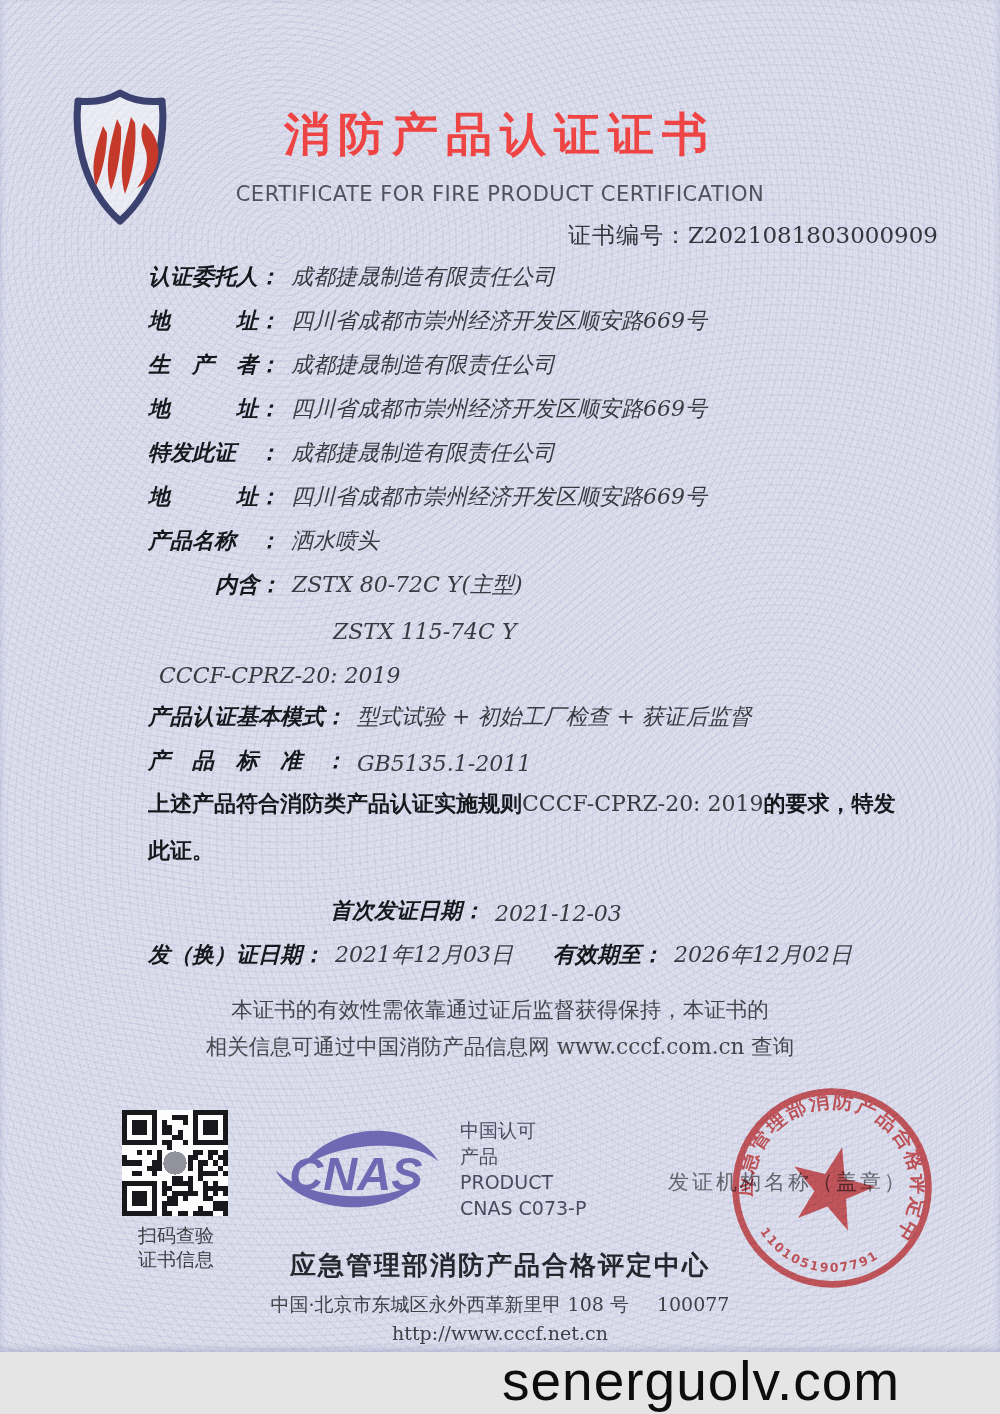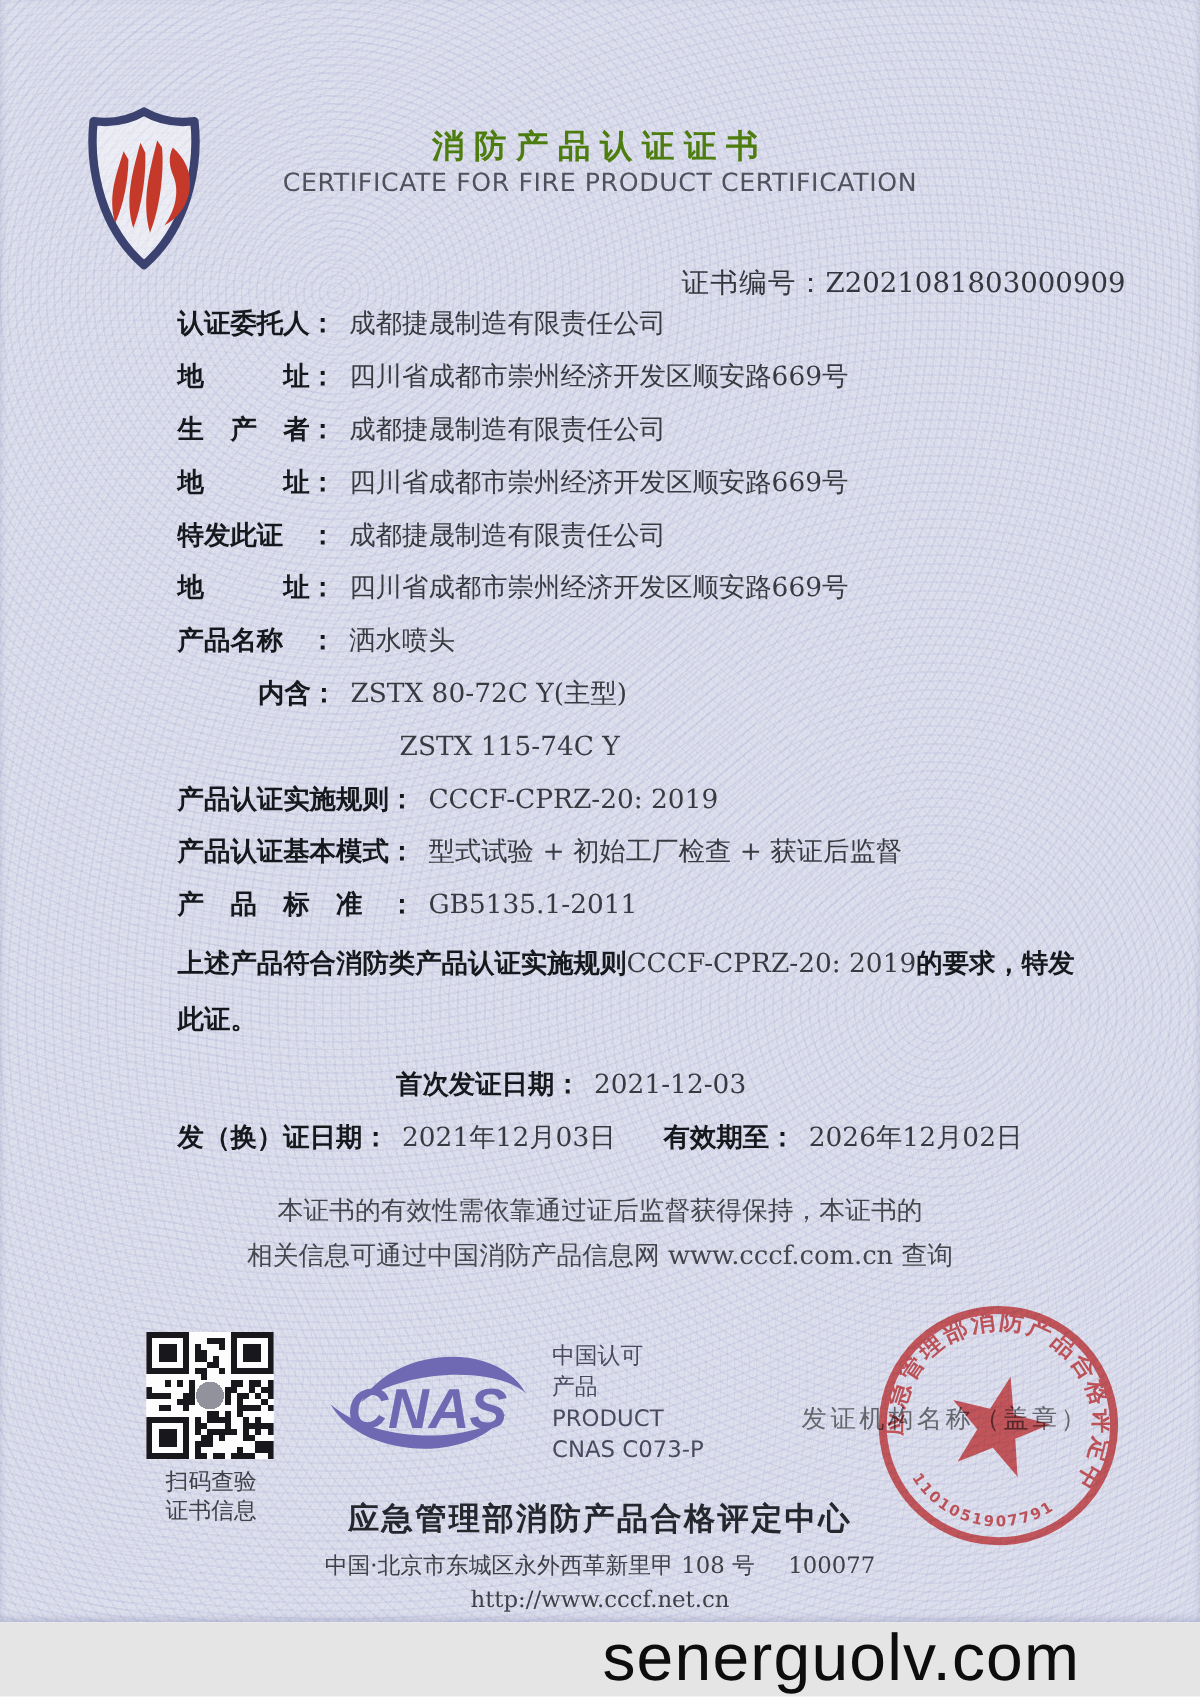--- a/index.html
+++ b/index.html
@@ -10,27 +10,27 @@
     background-color:#dedfec;
     background-image:
       repeating-radial-gradient(circle at 28% 18%, rgba(124,134,190,.11) 0 1.5px, rgba(255,255,255,0) 1.5px 6.5px),
       repeating-radial-gradient(circle at 78% 62%, rgba(124,134,190,.10) 0 1.5px, rgba(255,255,255,0) 1.5px 7.5px),
       repeating-radial-gradient(circle at 12% 85%, rgba(124,134,190,.08) 0 1px, rgba(255,255,255,0) 1px 6px),
       repeating-linear-gradient(100deg, rgba(128,138,196,.05) 0 1px, rgba(0,0,0,0) 1px 4px);
     box-shadow:inset 0 -3px 6px rgba(120,125,170,.35);}
   .logo{position:absolute;left:56px;top:86px;width:128px;height:142px;}
   .title-wrap{position:absolute;left:0;right:0;top:104px;text-align:center;}
   .title{font-family:Liberation Serif, serif;font-weight:700;
-         font-size:27px;letter-spacing:8px;color:#4d7c0f;margin:0;}
-  .subtitle{font-size:21px;color:#50515c;letter-spacing:.5px;}
+         font-size:46px;letter-spacing:8px;color:#ef4444;margin:0;}
+  .subtitle{margin-top:16px;font-size:21px;color:#50515c;letter-spacing:.5px;}
   .cert-no{position:absolute;top:220px;right:62px;font-size:23px;color:#34353d;
            font-family:"DejaVu Serif","Liberation Serif",serif;}
   .cert-no .lblc{letter-spacing:1px;}
   .fields{position:absolute;left:148px;top:248px;right:58px;}
-  .row{height:44px;display:flex;align-items:center;}
+  .row{height:44px;display:flex;align-items:flex-end;font-style:italic;}
   .lbl{font-weight:700;font-size:22px;color:#17181d;white-space:pre;flex:none;}
   .val{font-family:"DejaVu Serif","Liberation Serif",serif;font-size:22px;color:#393a41;
        margin-left:11px;white-space:pre;}
   .sub1{padding-left:67px;}
   .sub2{padding-left:174px;}
   .statement{margin:4px 0 0 0;width:760px;font-size:22px;line-height:47px;color:#17181d;
              font-weight:700;}
   .statement .code{font-family:"DejaVu Serif","Liberation Serif",serif;font-weight:400;color:#393a41;}
   .first-issue{padding-left:182px;margin-top:8px;}
   .gap{margin-left:40px;}
@@ -115,21 +115,20 @@
       <span class="val">洒水喷头</span>
     </div>
     <div class="row sub1">
       <span class="lbl">内含：</span>
       <span class="val">ZSTX 80-72C Y(主型)</span>
     </div>
     <div class="row sub2">
       <span class="val">ZSTX 115-74C Y</span>
     </div>
     <div class="row">
-      <span class="lbl">产品认证实施规则：</span>
       <span class="val">CCCF-CPRZ-20: 2019</span>
     </div>
     <div class="row">
       <span class="lbl">产品认证基本模式：</span>
       <span class="val">型式试验 + 初始工厂检查 + 获证后监督</span>
     </div>
     <div class="row">
       <span class="lbl">产　品　标　准　：</span>
       <span class="val">GB5135.1-2011</span>
     </div>

